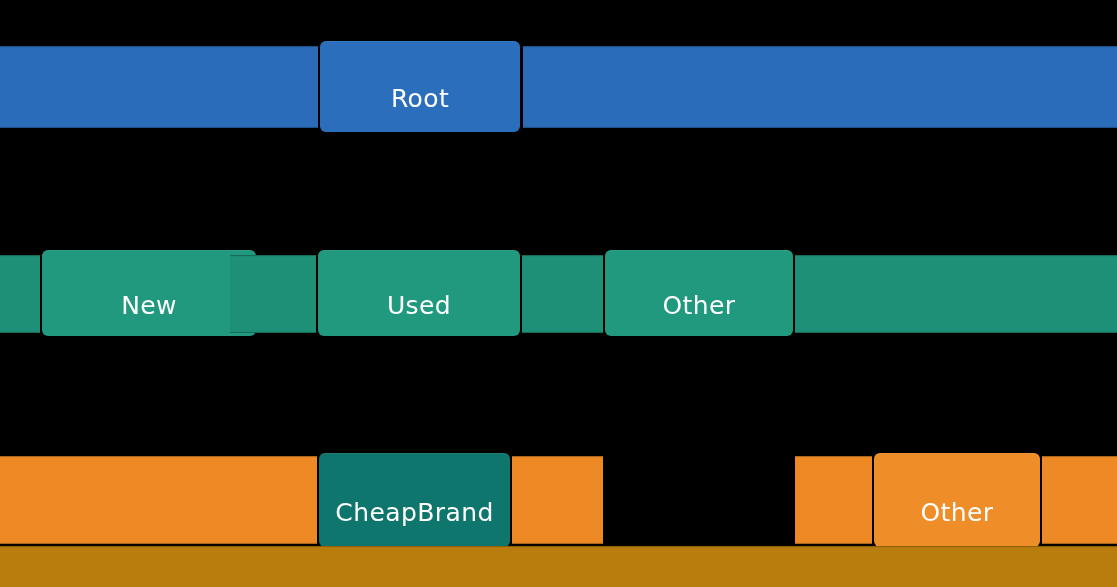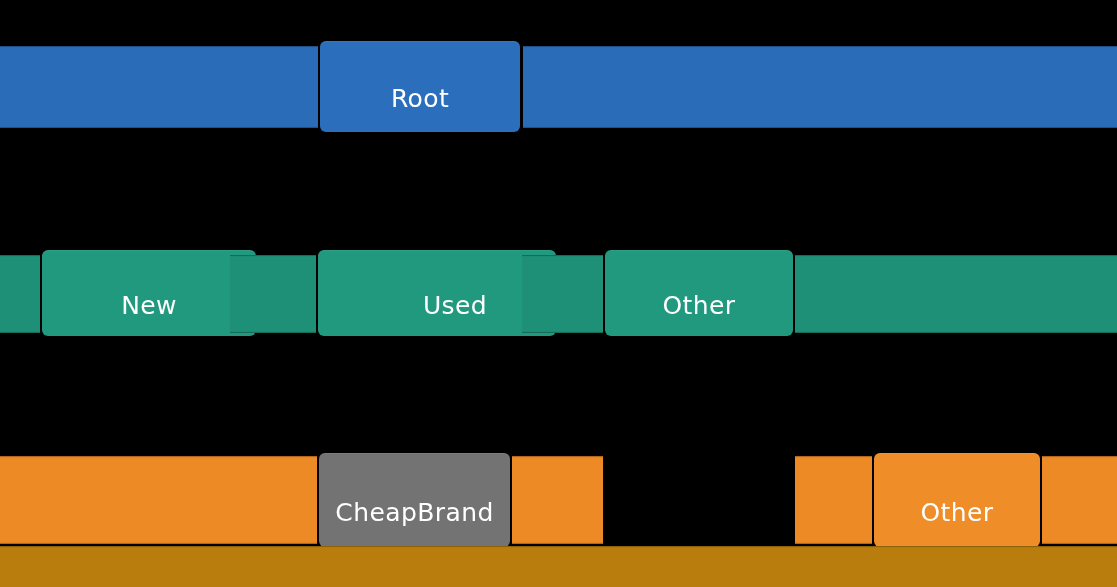--- a/index.html
+++ b/index.html
@@ -40,30 +40,30 @@
     <div class="band-cell" style="left: 0px; width: 318px; top: 46px; height: 82px; background: rgb(42, 108, 184);"></div>
     <div class="node-rect" style="left: 320px; width: 200px; top: 41px; height: 91px; background: rgb(43, 111, 188);">
       <span class="node-label">Root</span>
     </div>
     <div class="band-cell" style="left: 523px; width: 594px; top: 46px; height: 82px; background: rgb(42, 108, 184);"></div>
     <div class="band-cell" style="left: 0px; width: 40px; top: 255px; height: 78px; background: rgb(30, 144, 119);"></div>
     <div class="node-rect" style="left: 42px; width: 214px; top: 250px; height: 86px; background: rgb(33, 153, 127); align-items: center;">
       <span class="node-label">New</span>
     </div>
     <div class="band-cell" style="left: 230px; width: 86px; top: 255px; height: 78px; background: rgb(30, 144, 119);"></div>
-    <div class="node-rect" style="left: 318px; width: 202px; top: 250px; height: 86px; background: rgb(33, 153, 127); padding-left: 36px;">
+    <div class="node-rect" style="left: 318px; width: 202px; top: 250px; height: 86px; background: rgb(33, 153, 127);">
       <span class="node-label">Used</span>
     </div>
     <div class="band-cell" style="left: 522px; width: 81px; top: 255px; height: 78px; background: rgb(30, 144, 119);"></div>
     <div class="node-rect" style="left: 605px; width: 188px; top: 250px; height: 86px; background: rgb(33, 153, 127);">
       <span class="node-label">Other</span>
     </div>
     <div class="band-cell" style="left: 795px; width: 322px; top: 255px; height: 78px; background: rgb(30, 144, 119);"></div>
     <div class="band-cell" style="left: 0px; width: 317px; top: 456px; height: 88px; background: rgb(237, 138, 37);"></div>
-    <div class="node-rect" style="left: 319px; width: 191px; top: 453px; height: 94px; background: #737373;">
+    <div class="node-rect" style="left: 319px; width: 191px; top: 453px; height: 94px; background: #0f766e;">
       <span class="node-label">CheapBrand</span>
     </div>
     <div class="band-cell" style="left: 512px; width: 91px; top: 456px; height: 88px; background: rgb(237, 138, 37);"></div>
     <div class="band-cell" style="left: 795px; width: 77px; top: 456px; height: 88px; background: rgb(237, 138, 37);"></div>
     <div class="node-rect" style="left: 874px; width: 166px; top: 453px; height: 94px; background: rgb(239, 141, 40);">
       <span class="node-label">Other</span>
     </div>
     <div class="band-cell" style="left: 1042px; width: 75px; top: 456px; height: 88px; background: rgb(237, 138, 37);"></div>
     <div class="footer-strip" style="top: 546px; height: 41px; background: rgb(184, 125, 12);"></div>
   </div>

